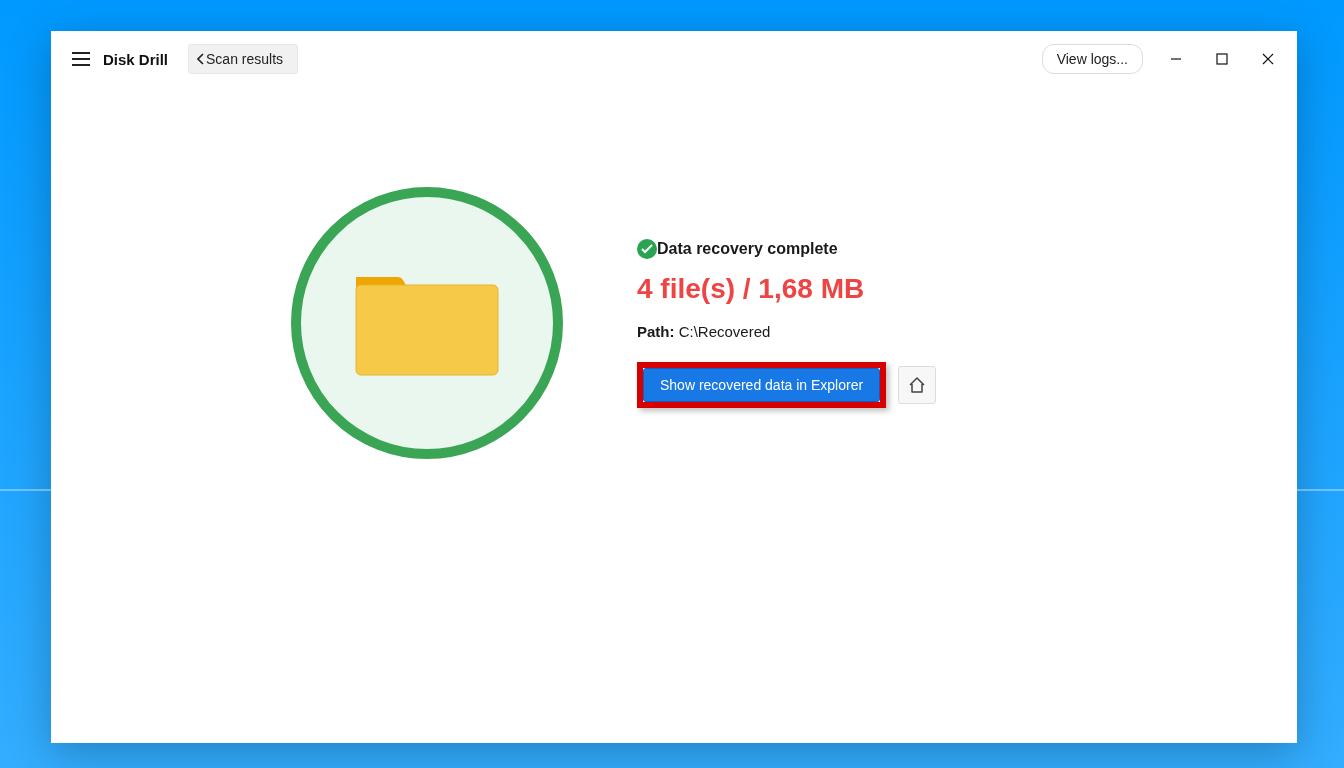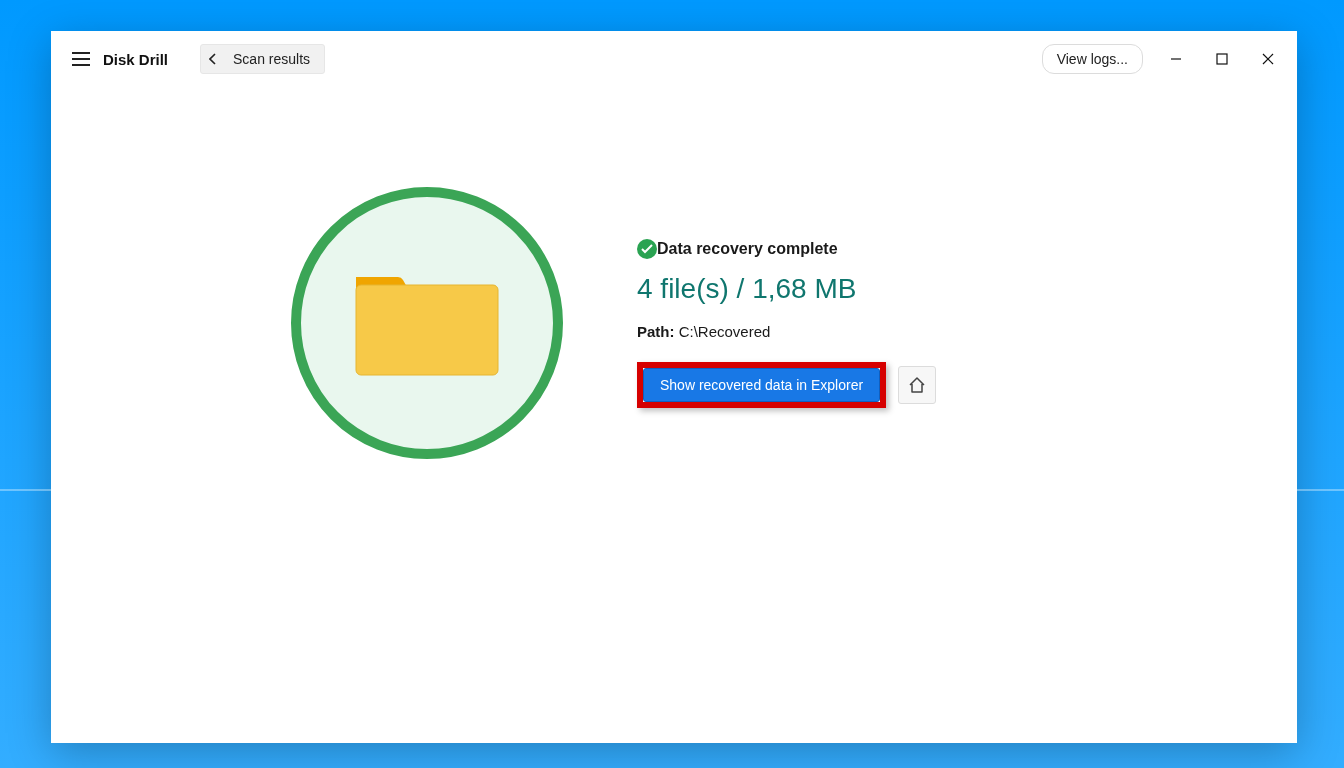--- a/index.html
+++ b/index.html
@@ -34,33 +34,33 @@
     display:flex; align-items:center; justify-content:center;
     cursor:pointer;
   }
   .menu-btn svg line { stroke:#222; stroke-width:2; }
 
   .app-title {
     font-weight: 600;
     font-size: 15px;
     color:#111;
     margin-left: 4px;
-    margin-right: 32px;
+    margin-right: 20px;
   }
 
   .scan-results-btn {
     display:flex; align-items:center;
     background:#f1f1f1;
     border:1px solid #e6e6e6;
     border-radius:3px;
     padding: 6px 14px 6px 8px;
     font-size:14px;
     color:#222;
     cursor:pointer;
-    gap:16px;
+    gap:1px;
   }
 
   .spacer { flex: 1; }
 
   .view-logs-btn {
     background:#fff;
     border:1px solid #dcdcdc;
     border-radius:12px;
     padding: 6px 14px;
     font-size:14px;
@@ -99,21 +99,21 @@
   }
 
   .status-row { display:flex; align-items:center; margin-bottom: 14px; }
   .check-badge {
     width:20px; height:20px; border-radius:50%;
     background:#2aa352;
     display:flex; align-items:center; justify-content:center;
   }
   .status-text { font-size:16px; font-weight:600; color:#1a1a1a; }
 
-  .summary { font-size:28px; font-weight:400; color:#0f766e; margin-bottom: 18px; }
+  .summary { font-size:28px; font-weight:700; color:#ef4444; margin-bottom: 18px; }
 
   .detail-line { font-size:15px; color:#1a1a1a; margin-bottom:10px; }
   .detail-line .label { font-weight:700; }
   .muted { color:#8a8a8a; }
 
   .action-row { display:flex; align-items:center; gap:12px; margin-top: 22px; }
 
   .highlight-frame {
     border: 6px solid #d60000;
     box-shadow: 3px 3px 6px rgba(0,0,0,0.25);

